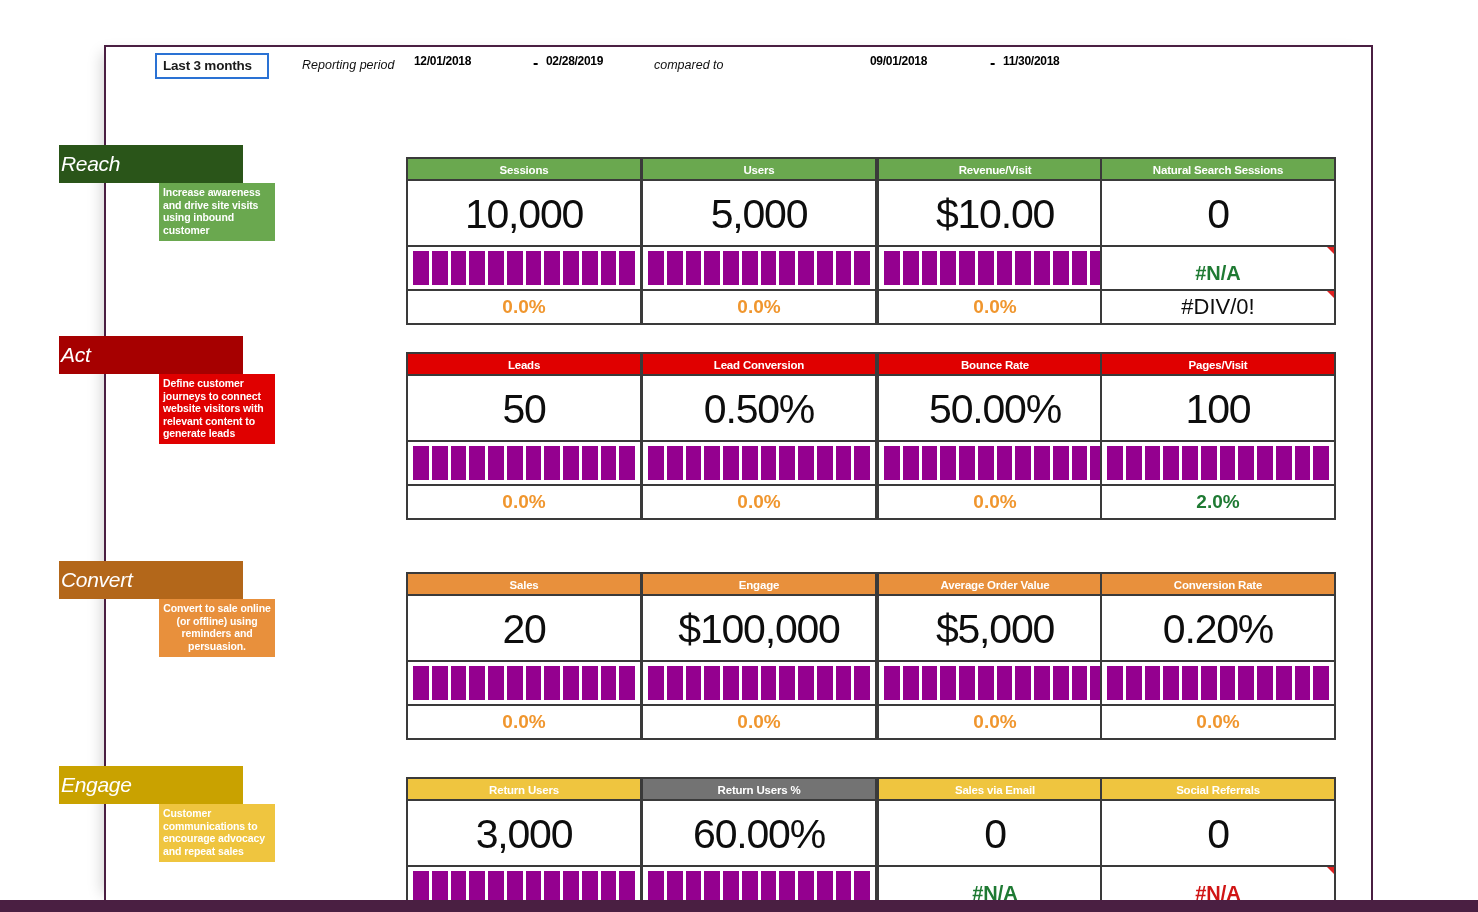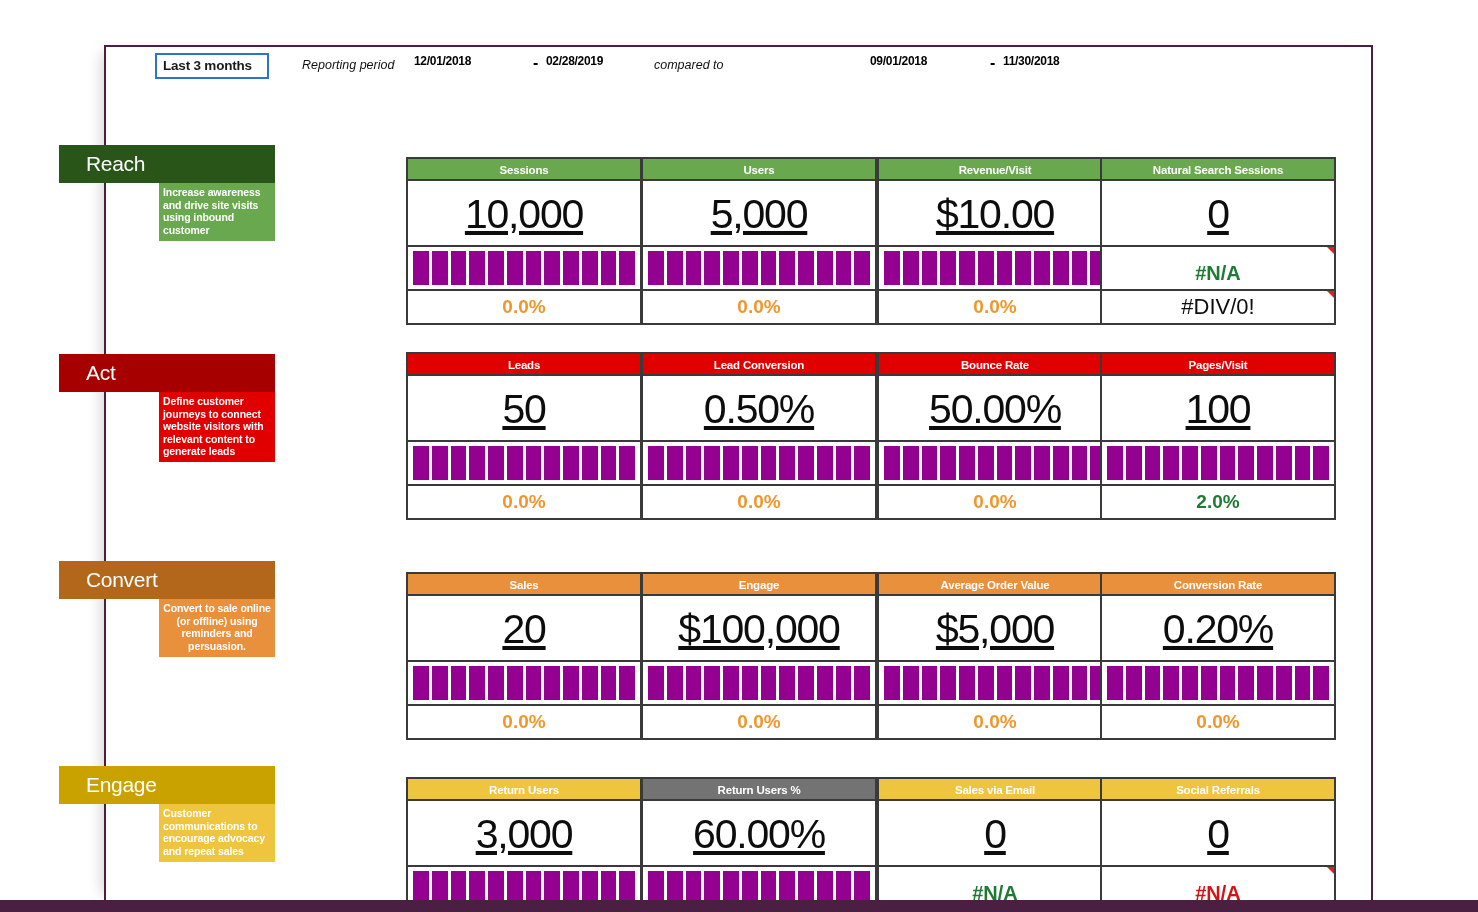--- a/index.html
+++ b/index.html
@@ -96,30 +96,31 @@
 
   
   .section-block {
     position: absolute;
     left: 59px;
     width: 216px;
   }
 
   .section-title {
     position: relative;
-    width: 216px;
+    width: 184px;
     height: 38px;
     color: #ffffff;
     font-size: 21px;
     font-weight: normal;
     line-height: 38px;
-    padding-left: 27px;
+    padding-left: 2px;
     letter-spacing: -0.3px;
     white-space: nowrap;
     overflow: hidden;
+    font-style: italic;
   }
 
   .section-desc {
     position: relative;
     margin-left: 100px;
     width: 116px;
     min-height: 58px;
     color: #ffffff;
     font-size: 10.5px;
     font-weight: bold;
@@ -153,21 +154,20 @@
   .card-value {
     height: 66px;
     line-height: 66px;
     text-align: center;
     font-size: 41px;
     color: #0d0d0d;
     letter-spacing: -1.2px;
     white-space: nowrap;
     overflow: hidden;
     border-bottom: 2px solid #3a3a3a;
-    text-decoration: underline;
   }
 
   .card-spark {
     position: relative;
     height: 44px;
     padding: 4px 5px;
     border-bottom: 2px solid #3a3a3a;
     display: flex;
     gap: 3px;
     align-items: stretch;
@@ -240,21 +240,21 @@
     <div class="rp-date" id="d3">09/01/2018</div>
     <div class="rp-date" id="dash2">-</div>
     <div class="rp-date" id="d4">11/30/2018</div>
   </div>
 
   <div id="sections-layer">
       <div class="section-block" style="top: 145px;">
         <div class="section-title" style="background: rgb(42, 85, 25);">Reach</div>
         <div class="section-desc" style="background: rgb(106, 168, 79);">Increase awareness and drive site visits using inbound customer</div>
       </div>
-      <div class="section-block" style="top: 354px;">
+      <div class="section-block" style="top: 336px;">
         <div class="section-title" style="background: rgb(166, 0, 0);">Act</div>
         <div class="section-desc" style="background: rgb(224, 0, 0);">Define customer journeys to connect website visitors with relevant content to generate leads</div>
       </div>
       <div class="section-block" style="top: 561px;">
         <div class="section-title" style="background: rgb(179, 103, 26);">Convert</div>
         <div class="section-desc" style="background: rgb(232, 144, 60); text-align: center;">Convert to sale online (or offline) using reminders and persuasion.</div>
       </div>
       <div class="section-block" style="top: 766px;">
         <div class="section-title" style="background: rgb(201, 162, 0);">Engage</div>
         <div class="section-desc" style="background: rgb(239, 197, 63);">Customer communications to encourage advocacy and repeat sales</div>

